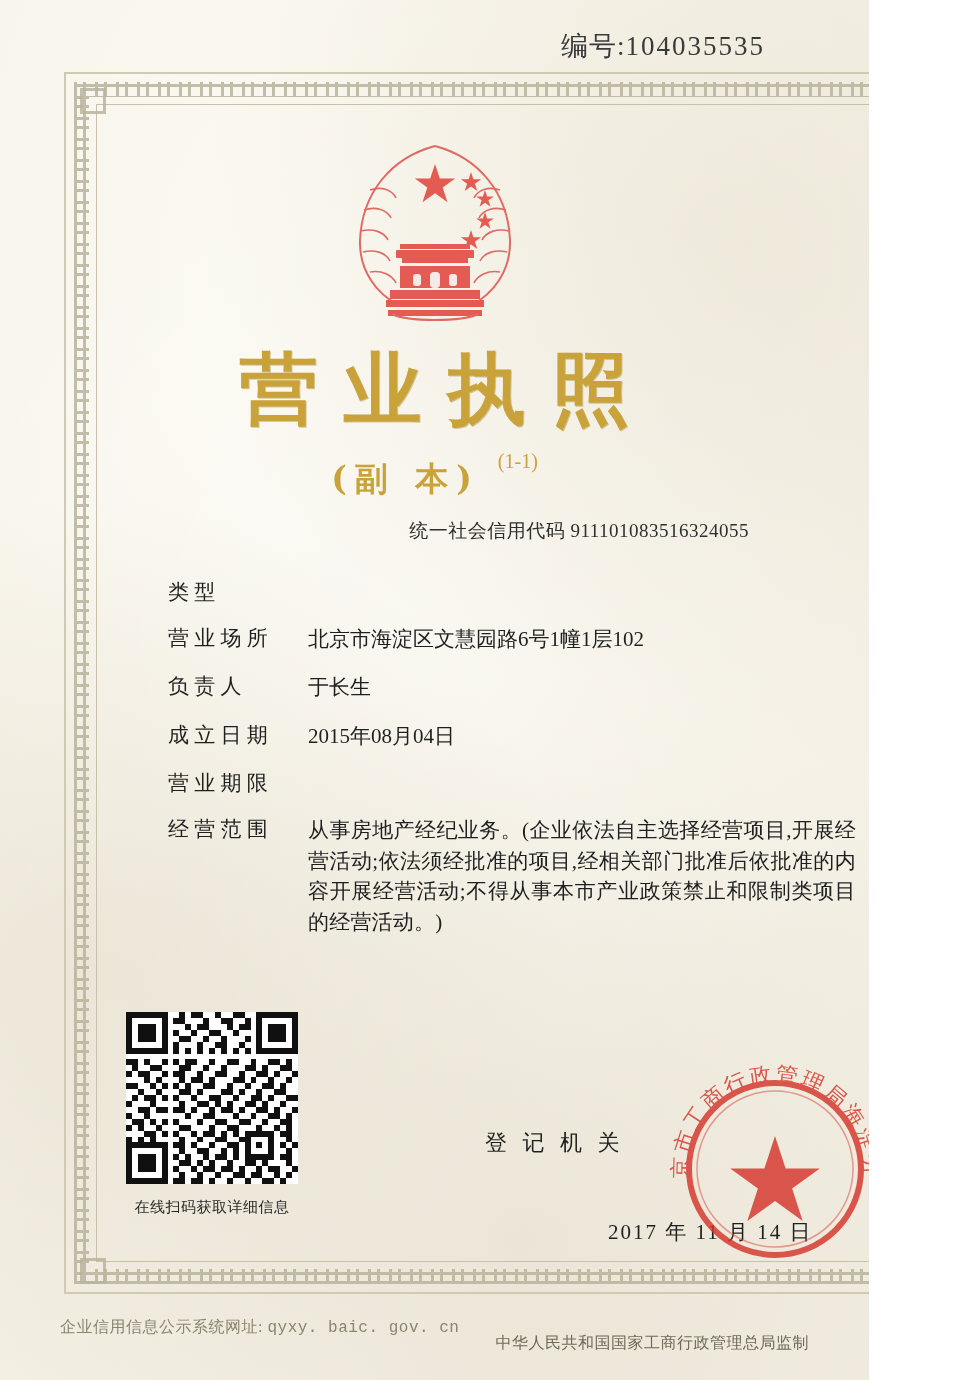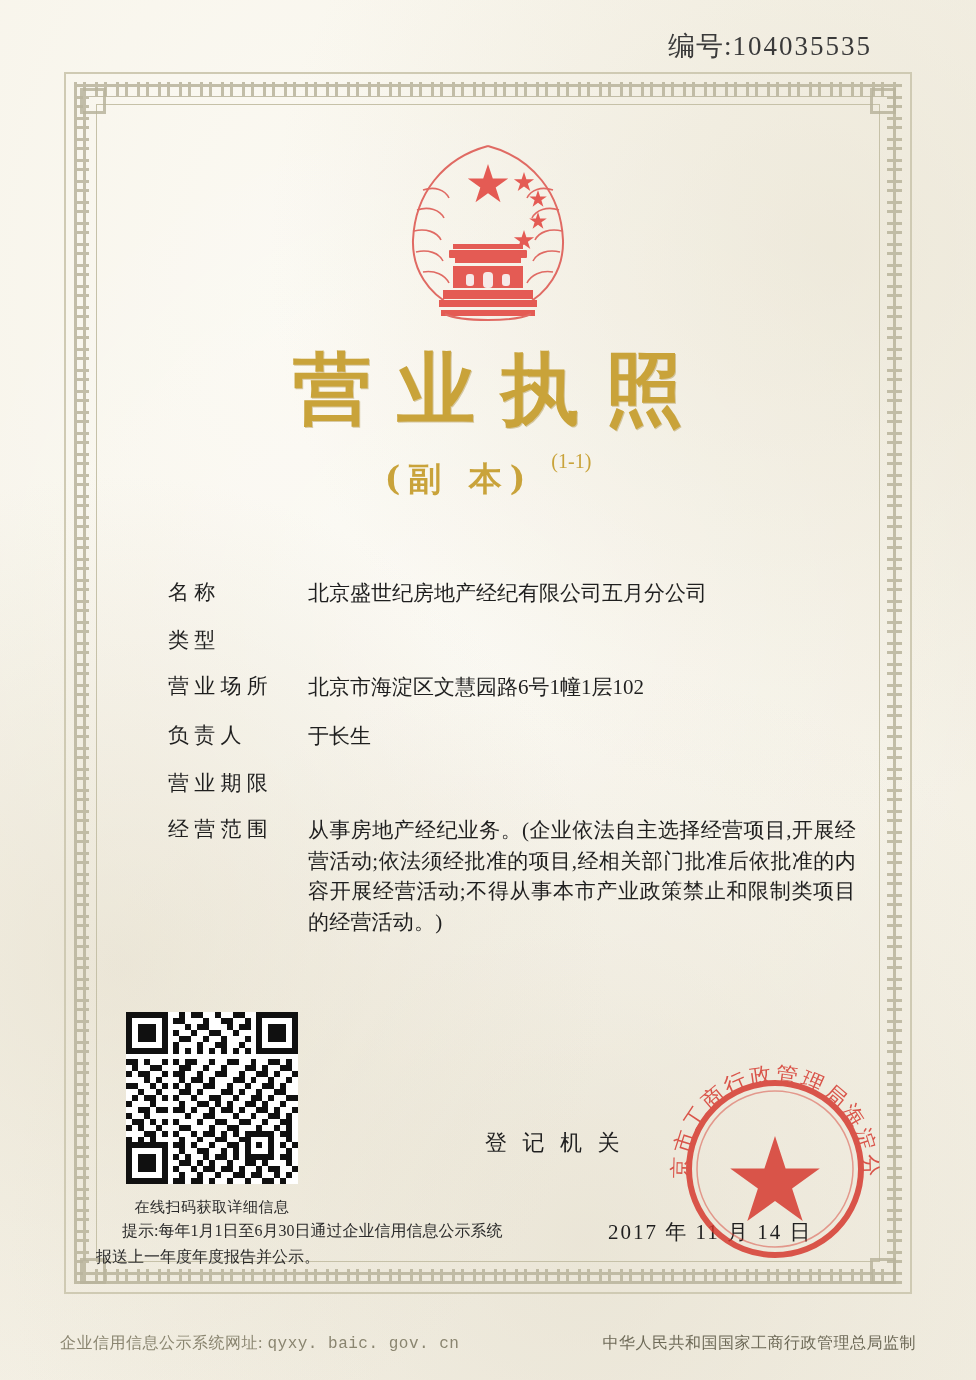--- a/index.html
+++ b/index.html
@@ -5,21 +5,21 @@
   html, body {
     margin: 0;
     padding: 0;
     background: #ffffff;
   }
   body {
     font-family: "Liberation Serif", "DejaVu Serif", serif;
   }
   #page {
     position: relative;
-    width: 976px;
+    width: 869px;
     height: 1380px;
     overflow: hidden;
     background:
       radial-gradient(ellipse at 30% 20%, #fbf9f2 0%, #f7f4ea 45%, #f2eee2 100%);
   }
   
   #paper-texture {
     position: absolute;
     inset: 0;
     background:
@@ -249,21 +249,21 @@
     font-size: 16px;
     color: #2b2b2b;
     line-height: 1.6;
   }
   #notice .lead { margin-left: 26px; }
 
   
   #footer-left {
     position: absolute;
     left: 60px;
-    bottom: 26px;
+    bottom: 42px;
     font-size: 16px;
     color: #8a8570;
     letter-spacing: .5px;
   }
   #footer-right {
     position: absolute;
     right: 60px;
     bottom: 26px;
     font-size: 16px;
     color: #6e6a58;
@@ -340,36 +340,40 @@
       </g>
     </svg>
   </div>
 
   <div id="title">营业执照</div>
 
   <div id="subtitle-wrap">
     <span id="subtitle">(副 本)</span><span id="copy-index">(1-1)</span>
   </div>
 
+  <div id="credit-code">
+    <span>统一社会信用代码</span>
+    <span>911101083516324055</span>
+  </div>
 
   <div id="fields">
-    <div class="row">
-      <div class="label">名    称</div>
-      <div class="value">北京盛世纪房地产经纪有限公司五月分公司</div>
-    </div>
     <div class="row">
       <div class="label">类    型</div>
     </div>
     <div class="row">
       <div class="label">营 业 场 所</div>
       <div class="value">北京市海淀区文慧园路6号1幢1层102</div>
     </div>
     <div class="row">
       <div class="label">负 责 人</div>
       <div class="value">于长生</div>
+    </div>
+    <div class="row">
+      <div class="label">成 立 日 期</div>
+      <div class="value">2015年08月04日</div>
     </div>
     <div class="row">
       <div class="label">营 业 期 限</div>
       <div class="value"></div>
     </div>
     <div class="row" id="row-scope">
       <div class="label">经 营 范 围</div>
       <div class="value">从事房地产经纪业务。(企业依法自主选择经营项目,开展经营活动;依法须经批准的项目,经相关部门批准后依批准的内容开展经营活动;不得从事本市产业政策禁止和限制类项目的经营活动。)</div>
     </div>
   </div>
@@ -623,24 +627,20 @@
       <path id="sealArc" d="M 24,111 A 87,87 0 1 1 198,111"></path>
     </defs>
     <circle cx="111" cy="111" r="86" fill="none" stroke="#d5342a" stroke-width="6"></circle>
     <circle cx="111" cy="111" r="78" fill="none" stroke="#d5342a" stroke-width="1.5" opacity=".55"></circle>
     <text font-family="'Liberation Serif', serif" font-size="22" fill="#d5342a" letter-spacing="2.4">
       <textPath href="#sealArc" startOffset="50%" text-anchor="middle">北京市工商行政管理局海淀分局</textPath>
     </text>
     <polygon fill="#d5342a" points="111,78 121.6,110.5 155.8,110.5 128.1,130.6 138.7,163.1 111,143 83.3,163.1 93.9,130.6 66.2,110.5 100.4,110.5"></polygon>
   </svg>
 
-  <div id="notice">
-    <div class="lead">提示:每年1月1日至6月30日通过企业信用信息公示系统</div>
-    <div>报送上一年度年度报告并公示。</div>
-  </div>
 
   <div id="footer-left">
     <span>企业信用信息公示系统网址:</span>
     <span class="mono">qyxy. baic. gov. cn</span>
   </div>
   <div id="footer-right">中华人民共和国国家工商行政管理总局监制</div>
 
 </div>
 
 </body></html>

